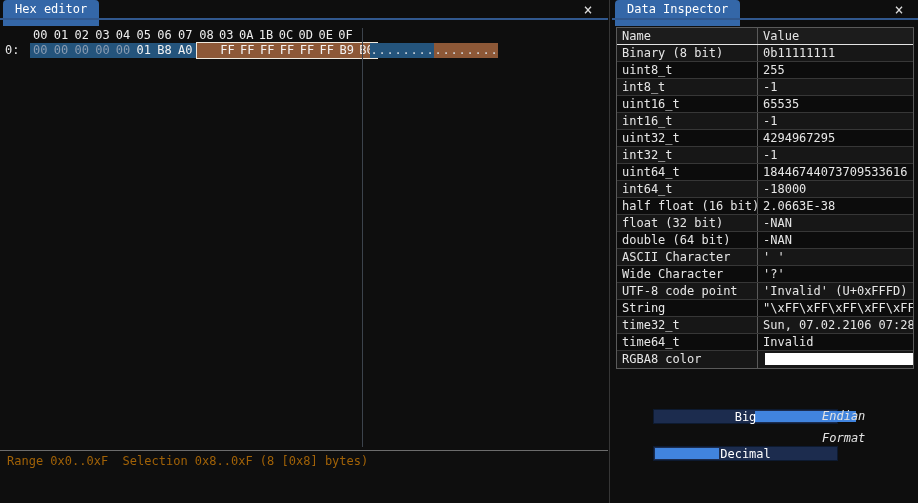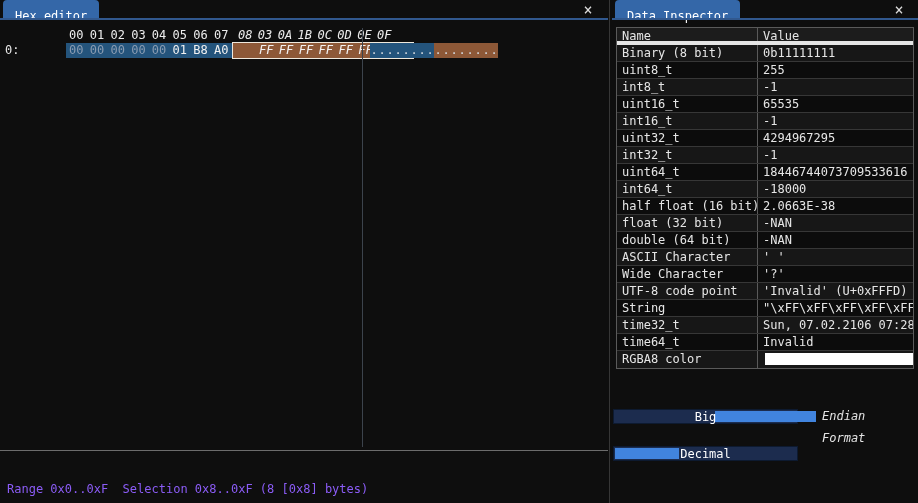--- a/index.html
+++ b/index.html
@@ -2,57 +2,57 @@
 <html style="--tab-blue: #3467A8; --sel-blue: #24547C; --sel-orange: #8D5837; --slider-blue: #4184DE; --swatch: #FFFFFF;"><head>
 <meta charset="utf-8">
 <style>
   * { margin:0; padding:0; box-sizing:border-box; }
   html,body { width:918px; height:503px; background:#0E0E0E; overflow:hidden; }
   body { font-family:"DejaVu Sans Mono", monospace; font-size:12px; color:#E6E6E6; position:relative; }
 
   .abs { position:absolute; }
 
   
-  .tab { height:19px; background:var(--tab-blue); color:#FFFFFF; line-height:19px;
-         padding:7px 12px; border-radius:4px 4px 0 0; white-space:nowrap; }
+  .tab { height:26px; background:var(--tab-blue); color:#FFFFFF; line-height:19px;
+         padding:0 12px; border-radius:4px 4px 0 0; white-space:nowrap; }
   .tabbar-line { height:2px; background:#31588E; }
   .close-x { width:16px; height:16px; color:#DCDCDC; font-size:15px; line-height:16px;
              text-align:center; cursor:default; }
 
   
-  .hex-header-group, .hex-byte-group { display:flex; height:15px; line-height:15px;margin-left:36px; }
+  .hex-header-group, .hex-byte-group { display:flex; height:15px; line-height:15px; }
   .hex-header-group { height:13px; line-height:13px; color:#EDEDED; }
   .cell-lo { width:20.7px; text-align:center; }
-  .cell-hi { width:19.875px; text-align:right;font-style:italic; }
+  .cell-hi { width:19.875px; text-align:center; }
   .byte-dim  { color:#8A9CB2; }
   .byte-lit  { color:#F2F2F2; }
   .sel-blue   { background:var(--sel-blue); }
   .sel-orange { background:var(--sel-orange); outline:1px solid #EFE8DC; }
   .ascii-group { display:flex; height:15px; line-height:15px; }
   .ascii-cell { width:8px; text-align:center; color:#D3D9DF; overflow:hidden; }
   .vsep { width:1px; background:#3C434C; }
   .hsep { height:1px; background:#6C6C6C; }
   .rowlabel { line-height:15px; color:#E6E6E6; }
-  .statusbar { line-height:14px; color:#8b5cf6; white-space:pre;margin-top:28px; }
+  .statusbar { line-height:14px; color:#a16207; white-space:pre; }
   .panel-divider { width:1px; background:#363636; }
 
   
   .di-table { width:298px; border:1px solid #5A5A5A; background:#0C0C0C; }
   .di-row { display:flex; height:17px; line-height:16px; border-bottom:1px solid #373737; }
   .di-row:last-child { border-bottom:none; }
   .di-row.alt { background:#171717; }
-  .di-row.hdr { background:#1C1C1C; border-bottom:4px solid #e5e5e5; }
+  .di-row.hdr { background:#1C1C1C; border-bottom:1px solid #e5e5e5; }
   .di-name  { width:141px; padding-left:5px; border-right:1px solid #5A5A5A;
               white-space:nowrap; overflow:hidden; }
   .di-value { flex:1; padding-left:5px; white-space:pre; overflow:hidden; }
   .di-swatch { margin:2px 2px 2px 2px; height:12px; width:151px; background:var(--swatch); }
 
   
   .slider { width:185px; height:15px; background:#1C2C4E; border:1px solid #0D1A30;
-            position:relative; }
+            position:relative;margin-left:40px; }
   .slider .grab { position:absolute; top:1px; bottom:1px; background:var(--slider-blue); }
   .slider .slider-text { position:absolute; left:0; right:0; top:0; bottom:0;
             text-align:center; line-height:14px; color:#FFFFFF; }
   .slider-label { line-height:15px; color:#E4E4E4; }
 </style>
 </head>
 <body>
 
 <div class="abs tab" style="left:3px; top:0;">Hex editor</div>
 <div class="abs close-x" style="left:580px; top:2px;">×</div>

